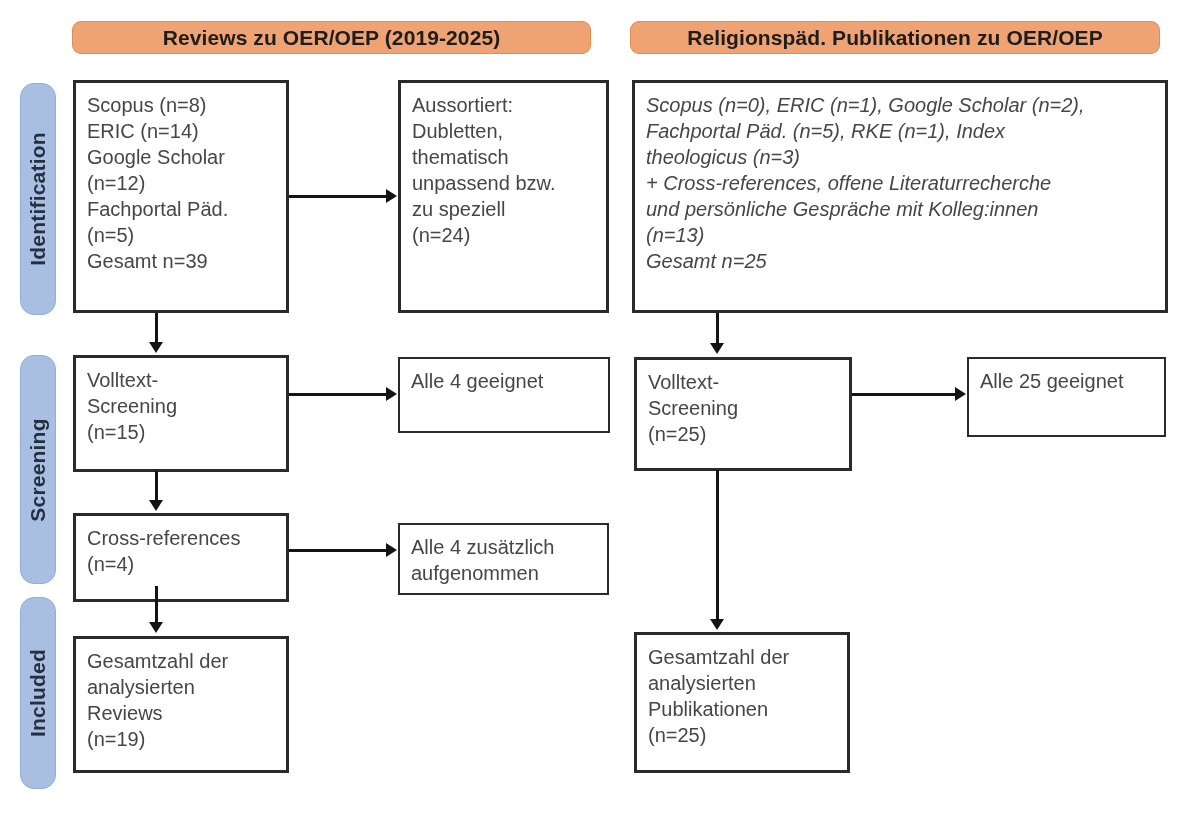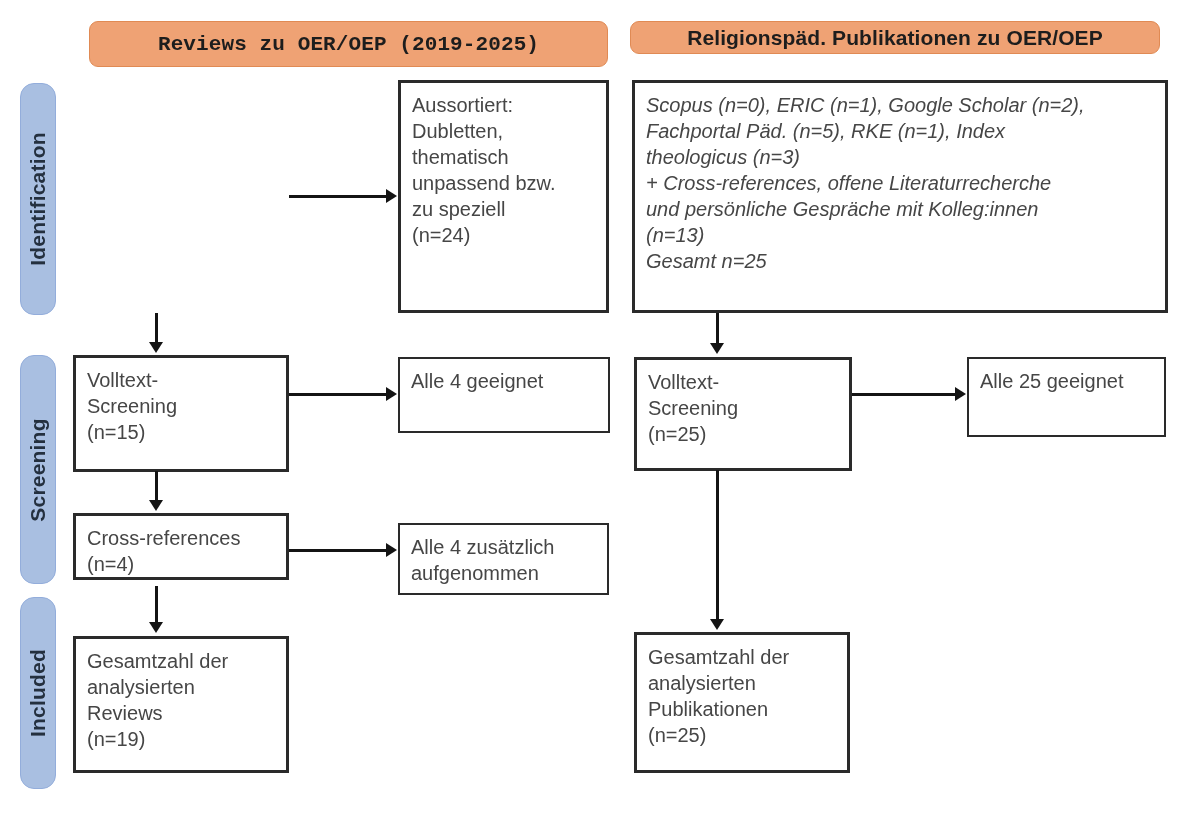--- a/index.html
+++ b/index.html
@@ -27,21 +27,21 @@
     color: #1d1d1d;
     font-weight: bold;
     font-size: 21px;
     letter-spacing: 0.1px;
     display: flex;
     align-items: center;
     justify-content: center;
     text-align: center;
     box-sizing: border-box;
   }
-  #hdr-left  { left: 89px;  top: 21px; width: 519px; height: 46px; font-family: Liberation Mono, monospace; }
+  #hdr-left  { left: 72px;  top: 21px; width: 519px; height: 33px; }
   #hdr-right { left: 630px; top: 21px; width: 530px; height: 33px; text-align: center; }
 
   
   .stage-label {
     position: absolute;
     background: #a9bfe1;
     border: 1px solid #93addb;
     border-radius: 14px;
     box-sizing: border-box;
     display: flex;
@@ -74,21 +74,21 @@
     overflow: hidden;
   }
   .box.thin { border-width: 2px; }
 
   #box-id-left      { left: 73px;  top: 80px;  width: 216px; height: 233px; }
   #box-excluded     { left: 398px; top: 80px;  width: 211px; height: 233px; }
   #box-id-right     { left: 632px; top: 80px;  width: 536px; height: 233px; font-style: italic; }
 
   #box-screen-left  { left: 73px;  top: 355px; width: 216px; height: 117px; }
   #box-all15        { left: 398px; top: 357px; width: 212px; height: 76px; }
-  #box-crossref     { left: 73px;  top: 513px; width: 216px; height: 67px; }
+  #box-crossref     { left: 73px;  top: 513px; width: 216px; height: 89px; }
   #box-all4         { left: 398px; top: 515px; width: 211px; height: 72px; margin-top: 8px; }
 
   #box-screen-right { left: 634px; top: 357px; width: 218px; height: 114px; }
   #box-all25        { left: 967px; top: 357px; width: 199px; height: 80px; }
 
   #box-incl-left    { left: 73px;  top: 636px; width: 216px; height: 137px; }
   #box-incl-right   { left: 634px; top: 632px; width: 216px; height: 141px; }
 
   
   .conn {
@@ -127,20 +127,27 @@
   </div>
 
   <div class="stage-label" id="lbl-screening">
     <span>Screening</span>
   </div>
 
   <div class="stage-label" id="lbl-included">
     <span>Included</span>
   </div>
 
+  <div class="box" id="box-id-left">Scopus (n=8)
+ERIC (n=14)
+Google Scholar
+(n=12)
+Fachportal Päd.
+(n=5)
+Gesamt n=39</div>
 
   <div class="box" id="box-excluded">Aussortiert:
 Dubletten,
 thematisch
 unpassend bzw.
 zu speziell
 (n=24)</div>
 
   <div class="box" id="box-screen-left">Volltext-
 Screening

